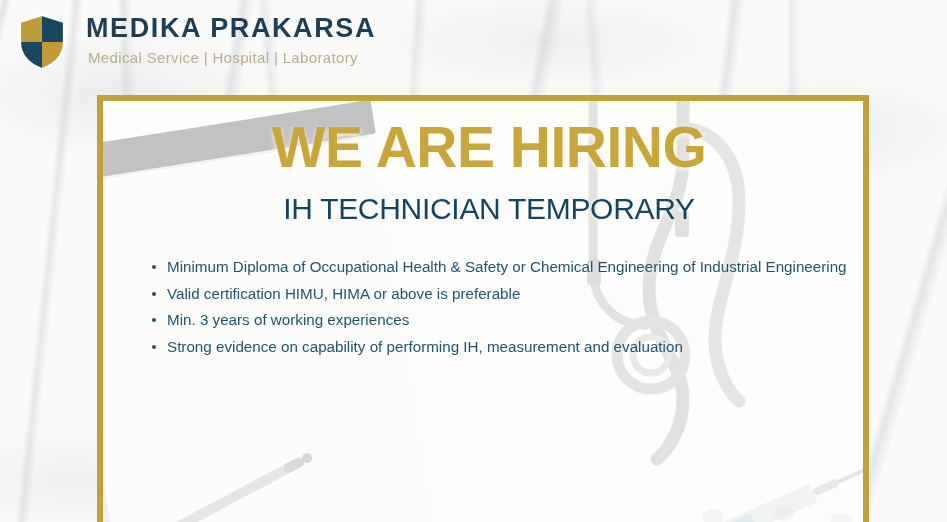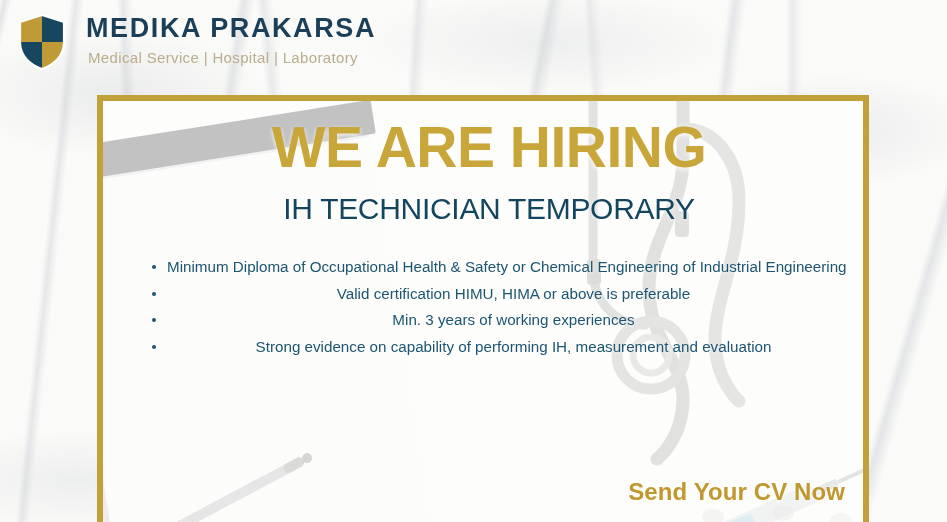--- a/index.html
+++ b/index.html
@@ -197,21 +197,21 @@
   .req-item {
     position: relative;
     padding-left: 19px;
     margin-bottom: 1px;
     font-size: 15.2px;
     line-height: 25.6px;
     color: #1d5570;
     text-align: justify;
     text-shadow: 0 1px 3px rgba(255,255,255,0.75);
   }
-  .req-item.left-align { text-align: center; }
+  .req-item.left-align { text-align: left; }
 
   .req-item::before {
     content: "";
     position: absolute;
     left: 4px; top: 11px;
     width: 4px; height: 4px;
     border-radius: 50%;
     background: #1d5570;
   }
 
@@ -319,17 +319,16 @@
       <div class="headline">WE ARE HIRING</div>
       <div class="subheadline">IH TECHNICIAN TEMPORARY</div>
 
       <ul class="requirements">
         <li class="req-item">Minimum Diploma of Occupational Health &amp; Safety or Chemical Engineering of Industrial Engineering</li>
         <li class="req-item left-align">Valid certification HIMU, HIMA or above is preferable</li>
         <li class="req-item left-align">Min. 3 years of working experiences</li>
         <li class="req-item left-align">Strong evidence on capability of performing IH, measurement and evaluation</li>
       </ul>
 
-      <div class="cta">Send Your CV Now</div>
     </div>
   </div>
 
 </div>
 
 </body></html>

